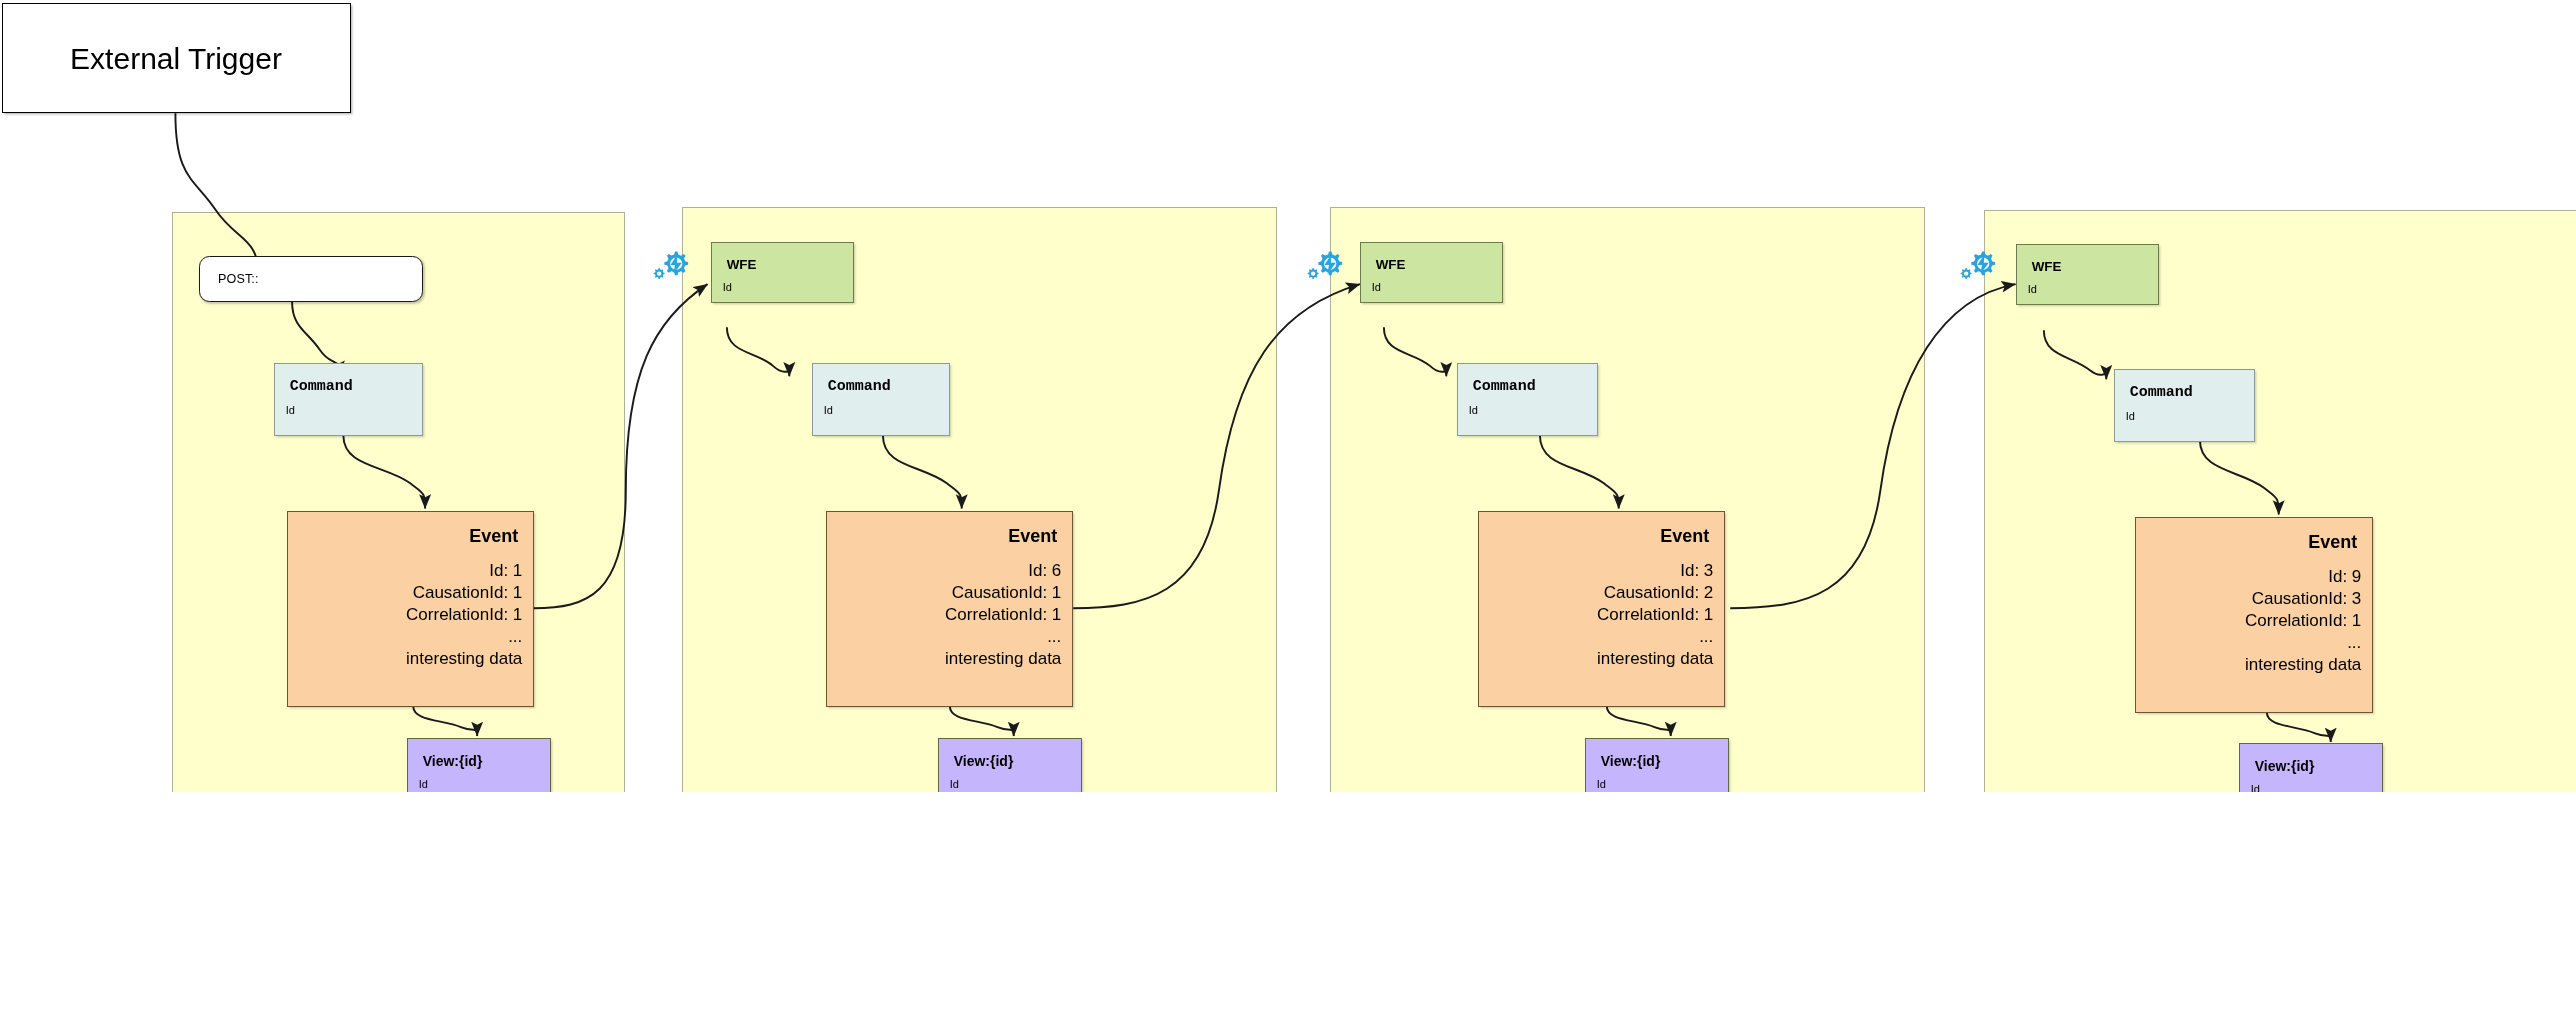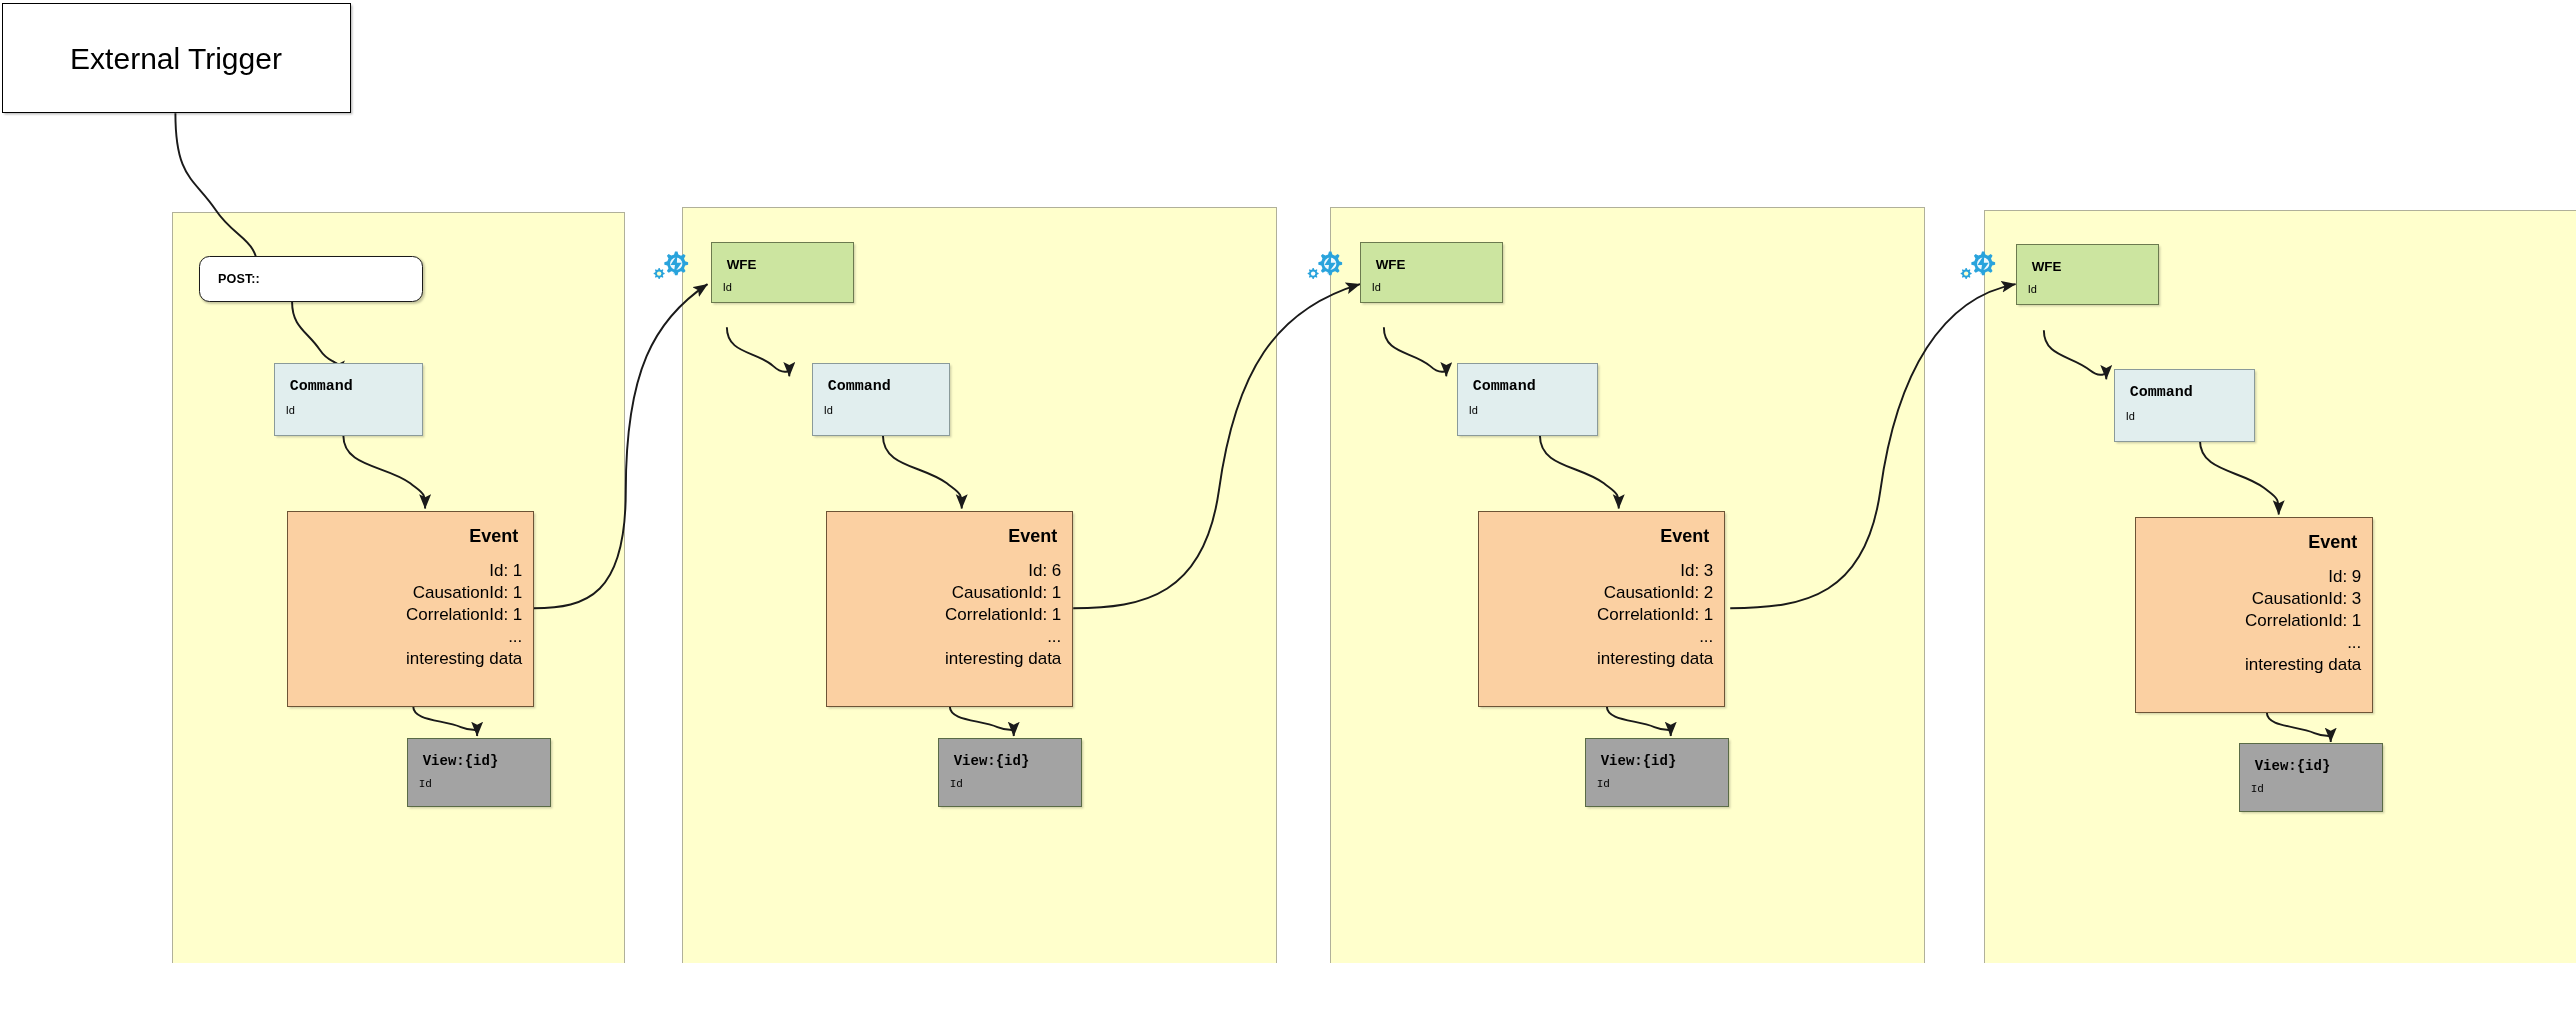--- a/index.html
+++ b/index.html
@@ -7,21 +7,21 @@
     margin: 0;
     padding: 0;
     background: #ffffff;
   }
   body {
     font-family: "Liberation Sans", sans-serif;
   }
   #canvas {
     position: relative;
     width: 2576px;
-    height: 963px;
+    height: 792px;
     background: #ffffff;
     overflow: hidden;
   }
   #edge-layer {
     position: absolute;
     left: 0;
     top: 0;
     width: 2576px;
     height: 1032px;
     pointer-events: none;
@@ -60,21 +60,21 @@
   .post-box {
     background: #ffffff;
     border: 1.5px solid #1a1a1a;
     border-radius: 10.4px;
     box-shadow: 1.5px 1.5px 2.2px rgba(0,0,0,0.22);
     display: flex;
     align-items: center;
   }
   .post-label {
     font-size: 12.6px;
-    font-weight: bold;
+    font-weight: normal;
     color: #000000;
     padding-left: 18px;
     letter-spacing: 0.1px;
   }
   
   .entity {
     box-sizing: border-box;
     padding: 6px 6.7px 4.5px 6.7px;
     box-shadow: 1.5px 1.5px 2.2px rgba(0,0,0,0.20);
   }
@@ -106,23 +106,22 @@
 
   .event {
     background: #fbd0a2;
     border: 0.7px solid #6d5436;
     text-align: right;
   }
   .event .etitle { font-size: 18px; }
   .event .ebody  { font-size: 17px; margin-top: 13.4px; }
 
   .view {
-    background: #a3a3a3;
+    background: #c4b5fd;
     border: 0.7px solid #5a6b46;
-    font-family: Liberation Mono, monospace;
   }
   .view .etitle { font-size: 14px; }
   .view .ebody  { font-size: 11px; margin-top: 6.7px; }
 
   
   .gear-icon {
     position: absolute;
     z-index: 20;
     width: 43px;
     height: 40px;

